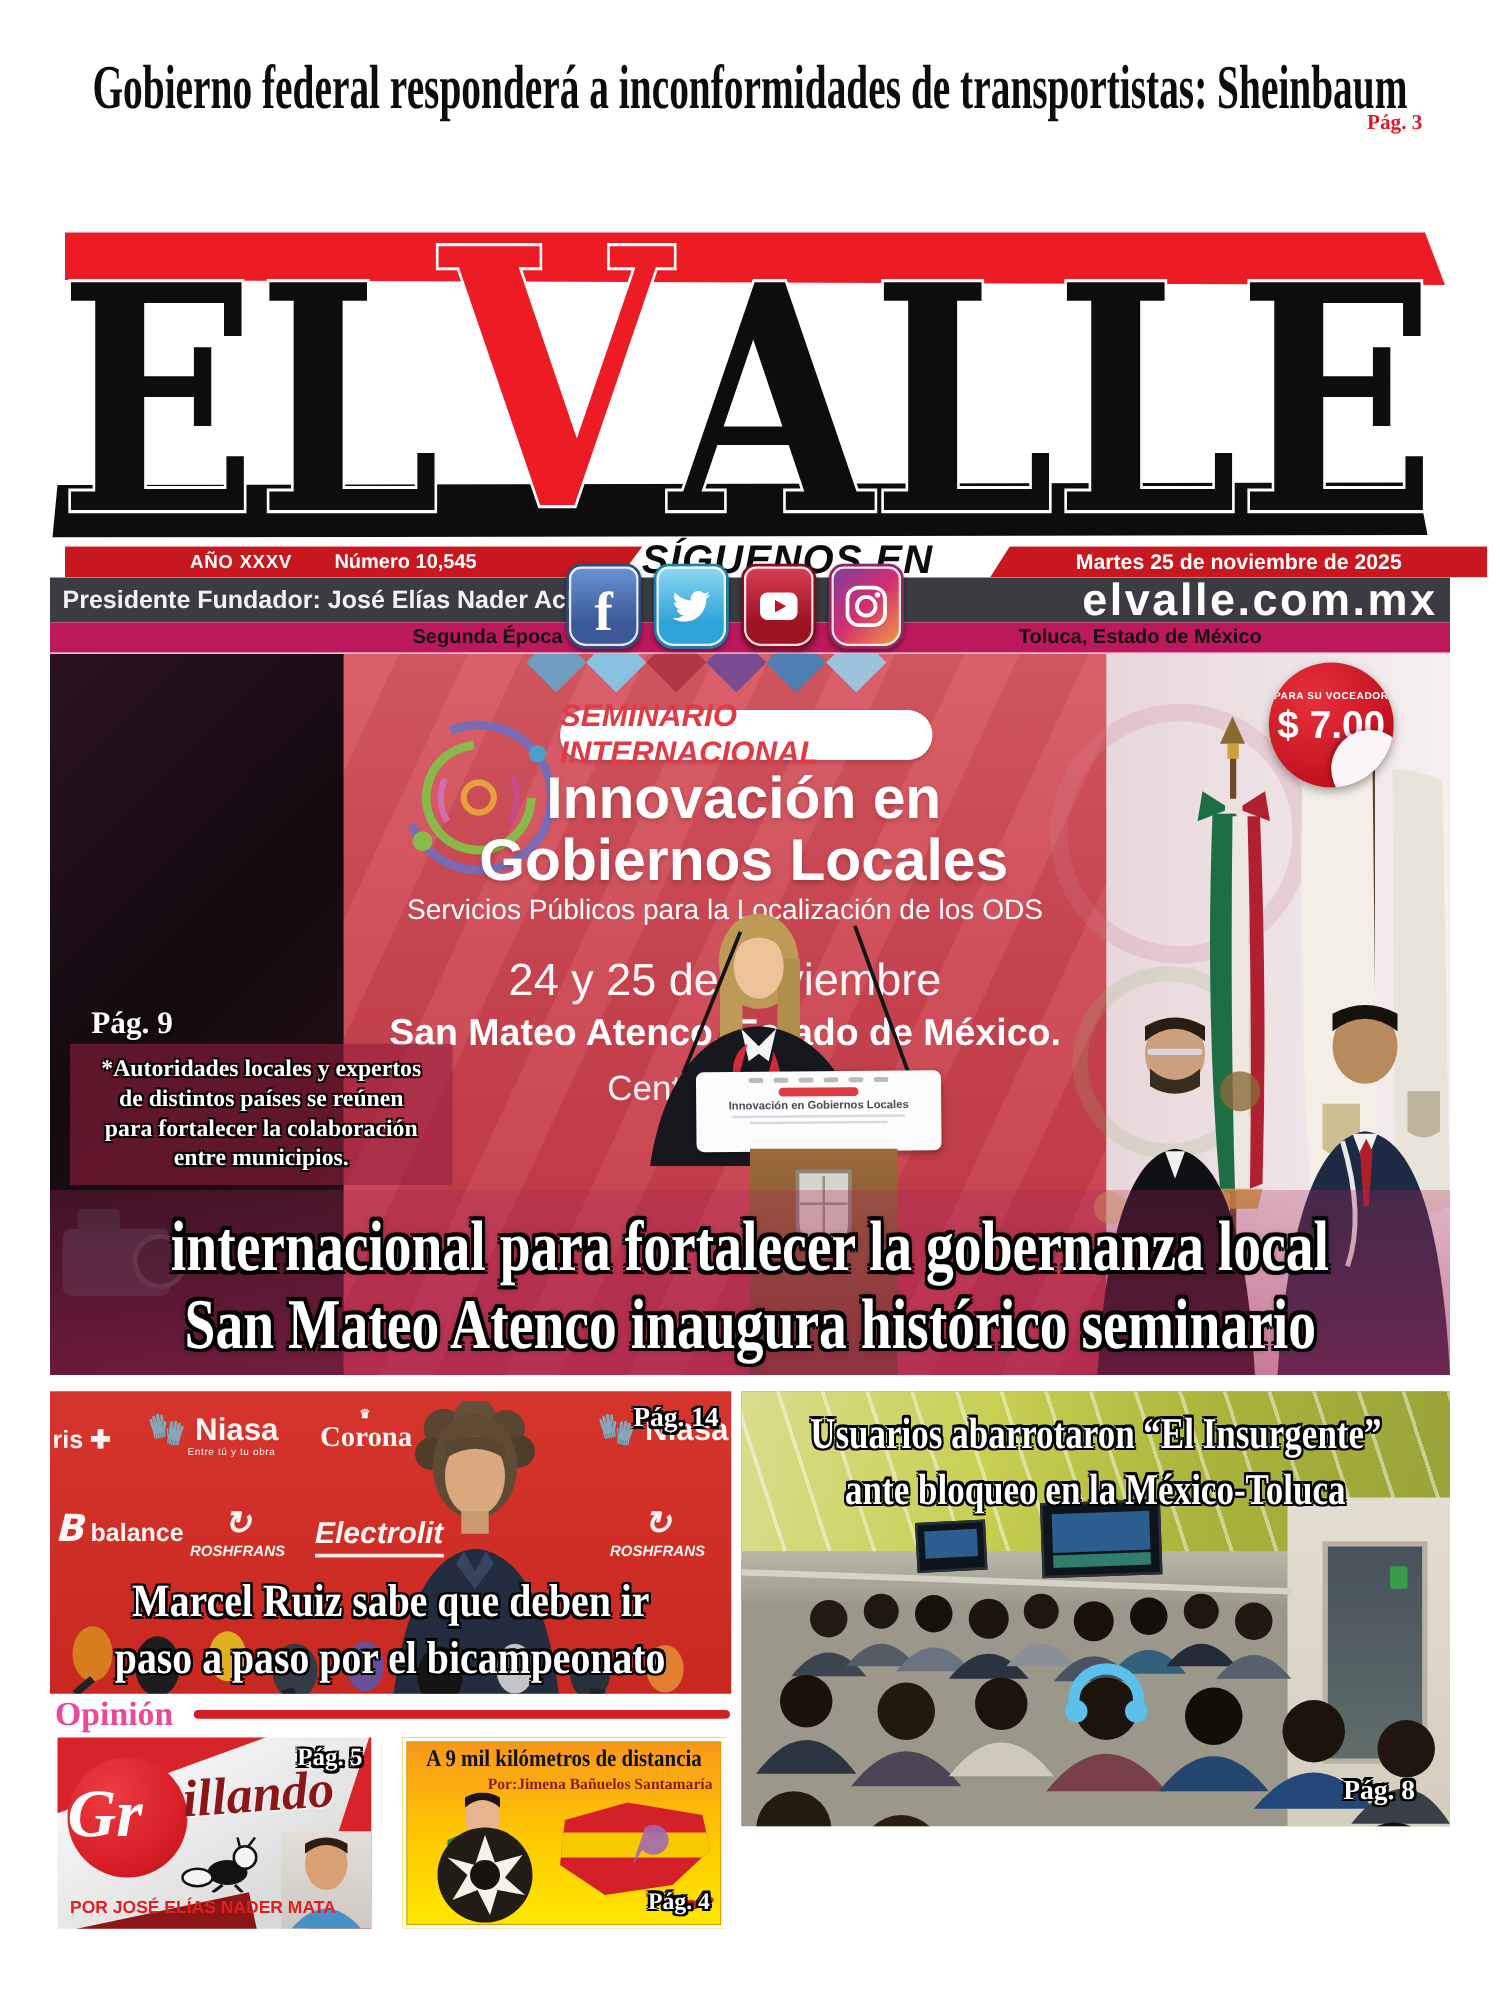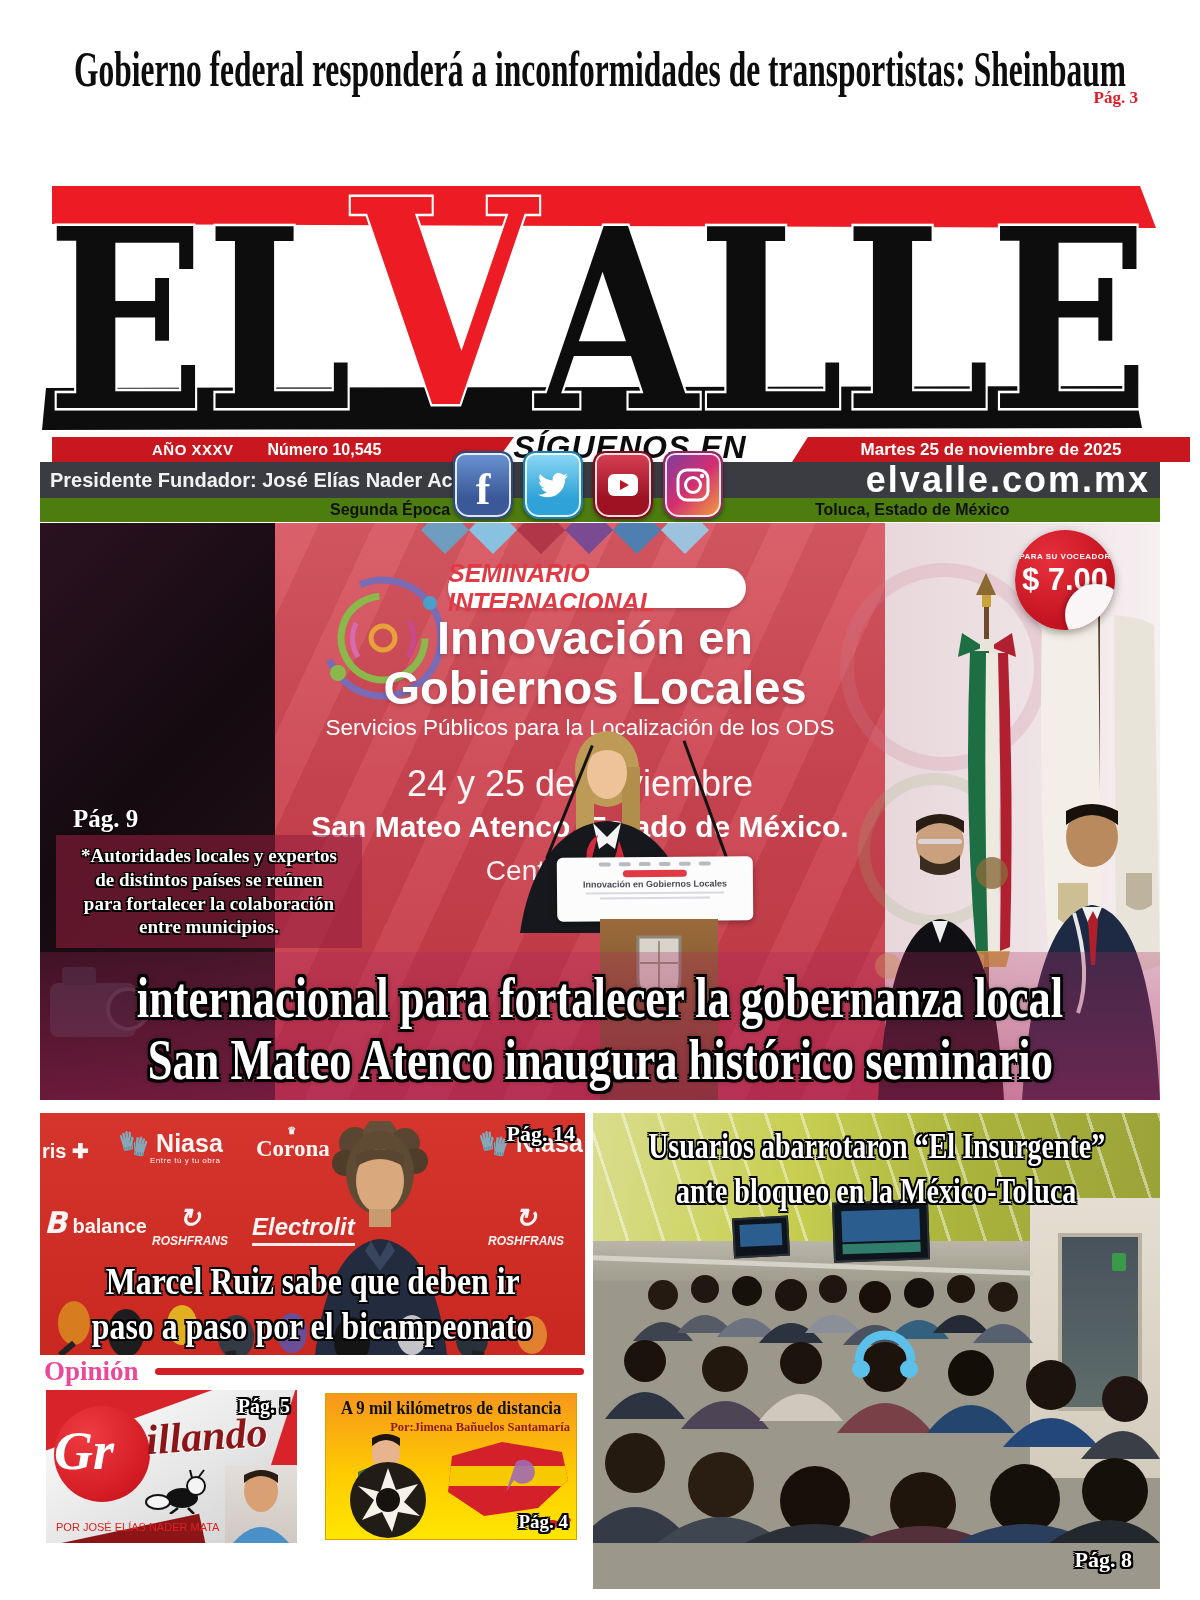--- a/index.html
+++ b/index.html
@@ -19,21 +19,21 @@
   .infobar{left:40px;top:437px;width:1120px;height:85px;}
   .ib-row1{position:absolute;left:0;top:0;width:100%;height:25px;}
   .ib-red-l{position:absolute;left:12px;top:0;width:462px;height:25px;background:#c8171e;clip-path:polygon(0 0,100% 0,96% 100%,0 100%);display:flex;align-items:center;gap:34px;padding-left:100px;box-sizing:border-box;color:#fff;font-weight:bold;}
   .ib-red-l .y{font-size:15px;letter-spacing:.5px;}
   .ib-red-l .n{font-size:16px;}
   .ib-red-r{position:absolute;left:752px;top:0;width:398px;height:25px;background:#c8171e;clip-path:polygon(4% 0,100% 0,100% 100%,0 100%);display:flex;align-items:center;justify-content:center;color:#fff;font-weight:bold;font-size:17px;}
   .follow{position:absolute;left:432px;top:-8px;width:316px;text-align:center;font-weight:bold;font-style:italic;font-size:32px;color:#0c0c0c;letter-spacing:1px;}
   .ib-row2{position:absolute;left:0;top:25px;width:100%;height:36px;background:#3a3c41;display:flex;align-items:center;justify-content:space-between;padding:0 10px;box-sizing:border-box;}
   .founder{color:#f2f2f2;font-weight:bold;font-size:20px;}
   .website{color:#fff;font-weight:bold;font-size:36px;letter-spacing:2px;}
-  .ib-row3{position:absolute;left:0;top:61px;width:100%;height:24px;background:#4d7c0f;}
+  .ib-row3{position:absolute;left:0;top:61px;width:100%;height:24px;background:#be185d;}
   .epoch{position:absolute;left:290px;top:3px;font-weight:bold;font-size:16px;color:#111;}
   .city{position:absolute;left:775px;top:3px;font-weight:bold;font-size:16px;color:#111;}
   .social{position:absolute;left:413px;top:14px;display:flex;gap:10px;}
   .badge{width:56px;height:64px;border-radius:12px 12px 16px 16px;position:relative;display:flex;align-items:center;justify-content:center;box-shadow:0 2px 4px rgba(0,0,0,.4), inset 0 0 0 2px rgba(255,255,255,.85);}
   .badge.fb{background:linear-gradient(180deg,#6a94d4,#3b5998 70%);border:2px solid #2b4a80;}
   .badge.tw{background:linear-gradient(180deg,#8fd9f5,#2fa3d8 70%);border:2px solid #1d7fb0;}
   .badge.yt{background:linear-gradient(180deg,#d84055,#9e1224 70%);border:2px solid #7a0e1c;}
   .badge.ig{background:linear-gradient(135deg,#7b3fa0 0%,#d32e71 50%,#f2a33c 100%);border:2px solid #8c2a60;}
   .badge .fglyph{color:#fff;font-family:"Liberation Serif",serif;font-weight:bold;font-size:44px;line-height:1;margin-top:10px;}
 
@@ -91,31 +91,31 @@
   .opinion-rule{flex:1;height:7px;background:#d21f26;border-radius:4px;}
 
   
   .grill{left:46px;top:1390px;width:251px;height:153px;overflow:hidden;background:linear-gradient(150deg,#ffffff,#e6e6e6 55%,#cfcfcf);}
   .g-deco1{position:absolute;left:-50px;top:-42px;width:210px;height:80px;background:#d8232a;transform:rotate(-20deg);}
   .g-deco2{position:absolute;right:-36px;top:-10px;width:70px;height:230px;background:#d8232a;transform:rotate(18deg);}
   .g-deco3{position:absolute;left:-30px;bottom:-36px;width:190px;height:46px;background:#8c1518;transform:rotate(-12deg);}
   .g-circle{position:absolute;left:8px;top:16px;width:96px;height:96px;border-radius:50%;background:radial-gradient(circle at 35% 30%,#ef3b42,#d31b23 70%,#b5121a);display:flex;align-items:center;justify-content:flex-start;}
   .g-gr{font-family:"Liberation Serif",serif;font-style:italic;font-weight:bold;font-size:54px;color:#fff;margin-top:-6px;}
   .g-rest{position:absolute;left:100px;top:22px;font-family:"Liberation Serif",serif;font-style:italic;font-weight:bold;font-size:42px;color:#8c1518;transform:rotate(-4deg);text-shadow:1px 1px 0 #fff;}
-  .g-byline{position:absolute;left:10px;bottom:10px;font-weight:normal;font-size:11px;color:#e0201f;}
+  .g-byline{position:absolute;left:10px;bottom:10px;font-weight:bold;font-size:14px;color:#e0201f;}
   .g-man{position:absolute;right:0;bottom:0;width:72px;height:78px;background:linear-gradient(180deg,#e3ded9,#cfc8c2);}
 
   
   .col9k{left:322px;top:1390px;width:258px;height:153px;background:linear-gradient(180deg,#f7941d,#fecb00 55%,#ffe800);box-shadow:inset 0 0 0 3px #fff,inset 0 0 0 4px #d8a000;overflow:hidden;}
   .c9-title{position:absolute;left:0;top:7px;width:100%;display:flex;justify-content:center;white-space:nowrap;}
   .c9-title span{display:inline-block;font-family:"Liberation Serif",serif;font-weight:bold;font-size:19px;color:#111;transform:scaleX(.88);}
   .c9-byline{position:absolute;right:10px;top:30px;font-family:"Liberation Serif",serif;font-weight:bold;font-size:12.5px;color:#8b1a1a;}
 
   
-  .train{left:593px;top:1113px;width:567px;height:476px;overflow:hidden;background:#9b978a;}
+  .train{left:593px;top:1113px;width:567px;height:348px;overflow:hidden;background:#9b978a;}
   .t-ceiling{position:absolute;left:0;top:0;width:100%;height:135px;background:linear-gradient(100deg,#dadd8e,#c8cf52 35%,#aab33b 65%,#99a238 100%);}
   .t-ceiling::after{content:"";position:absolute;inset:0;background:repeating-linear-gradient(72deg,rgba(255,255,255,.45) 0 3px,transparent 3px 34px);}
   .t-door{position:absolute;right:0;top:85px;width:130px;height:280px;background:linear-gradient(180deg,#e4ded2,#d3ccbd);}
   .t-window{position:absolute;right:18px;top:120px;width:76px;height:170px;background:linear-gradient(180deg,#47525c,#5f6d6a);border:4px solid #b9b2a2;}
   .screen{position:absolute;background:#0e141c;border:2px solid #2a2f38;}
   .train-headline{position:absolute;left:0;top:12px;width:100%;}
   .train-headline .hl-row>span{font-size:35px;line-height:1.28;transform:scaleX(.8);}
 </style>
 </head>
 <body>

